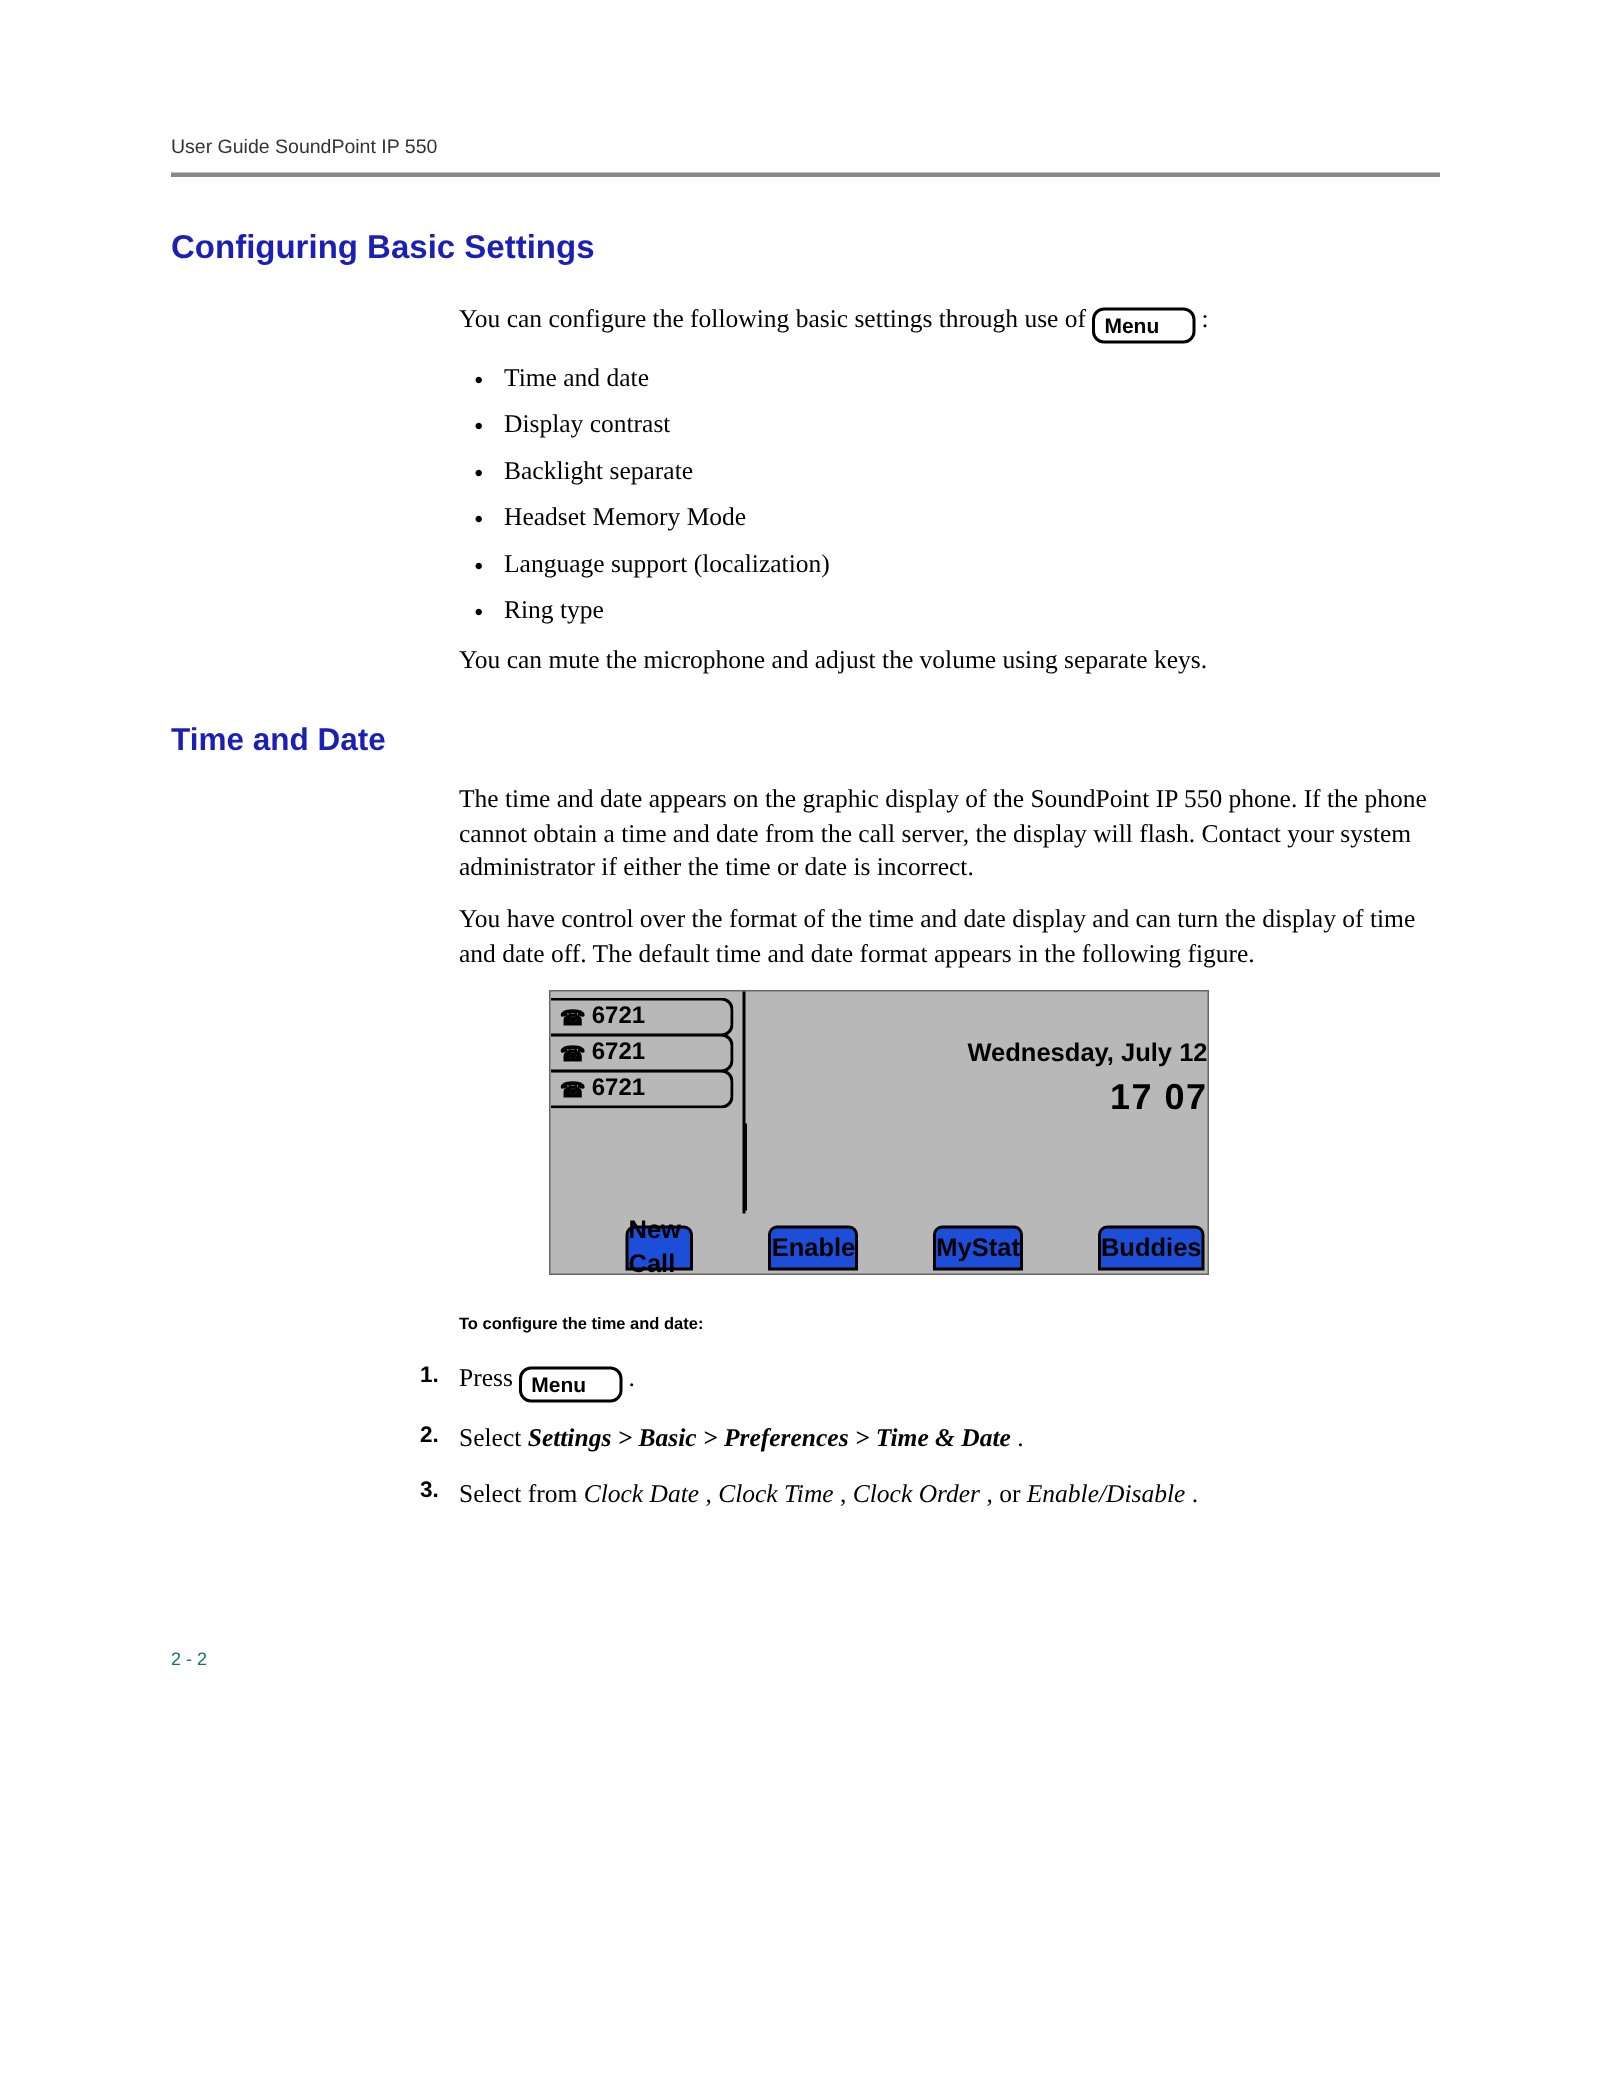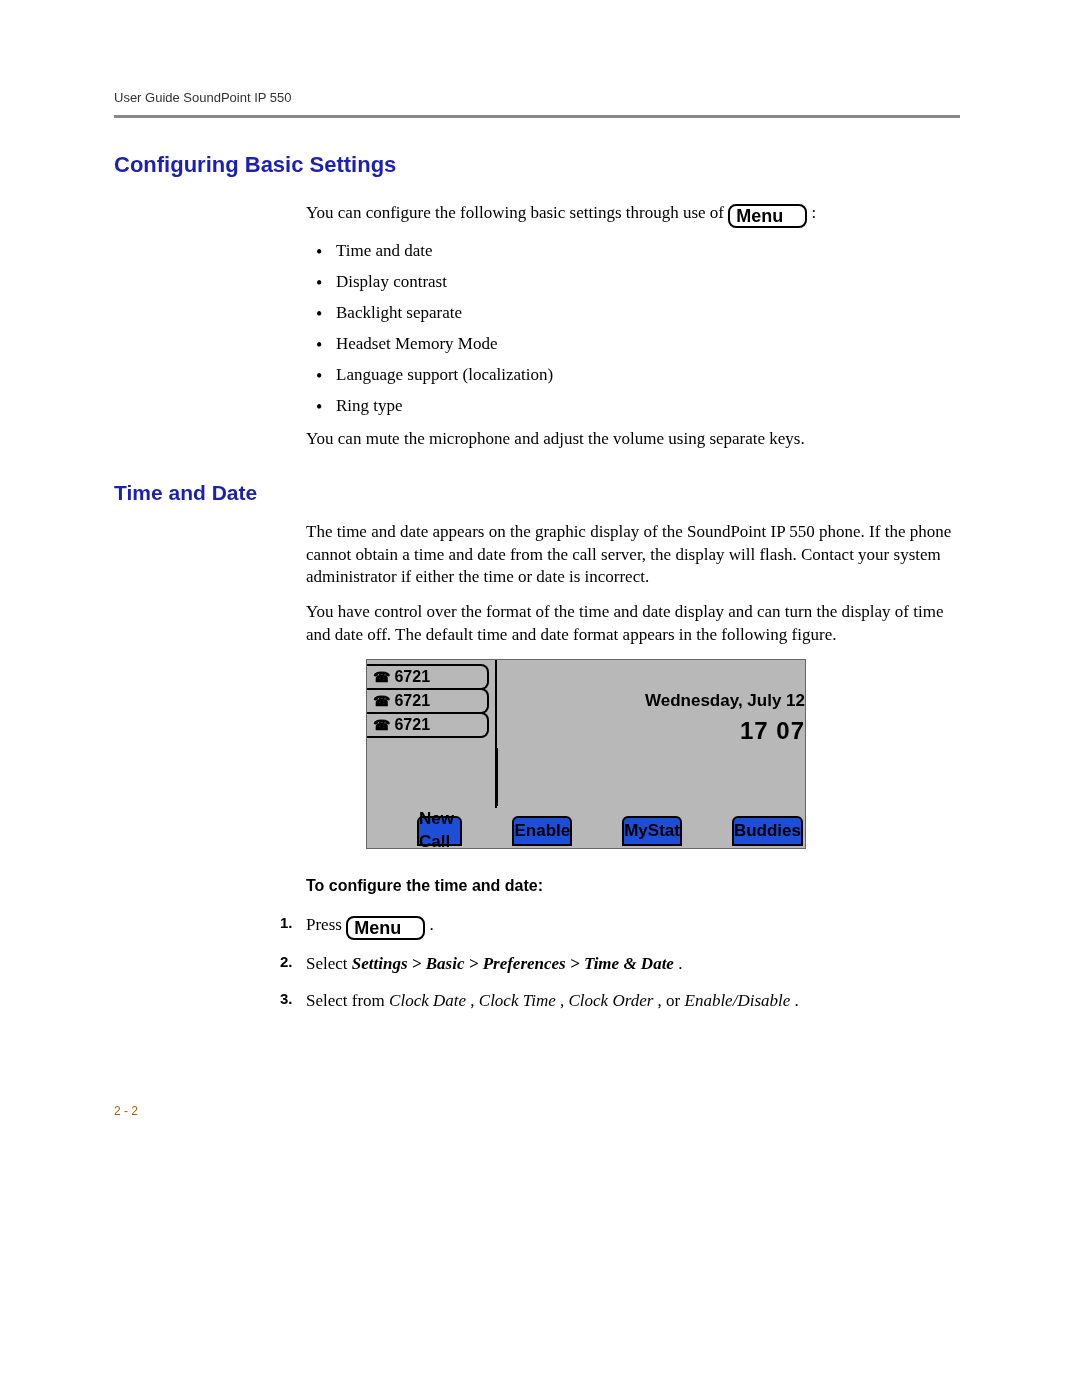--- a/index.html
+++ b/index.html
@@ -62,30 +62,30 @@
     top: 0;
     font-size: 18px;
   }
   .menu-key {
     display: inline-block;
     border: 2px solid #000;
     border-radius: 8px;
     padding: 1px 22px 1px 6px;
     font-family: Arial, sans-serif;
     font-weight: 700;
-    font-size: 18px;
+    font-size: 14px;
     line-height: 18px;
     vertical-align: -4px;
     background: #fff;
     min-width: 36px;
   }
   .subhead {
     font-family: Verdana, "Trebuchet MS", Arial, sans-serif;
     font-weight: 700;
-    font-size: 16px;
+    font-size: 11px;
     margin: 26px 0 14px 0;
   }
   ol.steps {
     list-style: none;
     counter-reset: step;
     padding: 0;
     margin: 0 0 20px -26px;
   }
   ol.steps > li {
     counter-increment: step;
@@ -178,21 +178,21 @@
     margin-left: 48px;
   }
   .vline {
     position:absolute;
     left:129px; top:88px; width:2px; height:58px; background:#000;
   }
 
   .page-num {
     font-family: "Trebuchet MS", Arial, sans-serif;
     font-size: 12px;
-    color: #a16207;
+    color: #0f766e;
     margin-top: 90px;
   }
 </style>
 </head>
 <body>
 
 <div class="page">
 
   <div class="running-head">User Guide SoundPoint IP 550</div>
   <div class="rule"></div>

